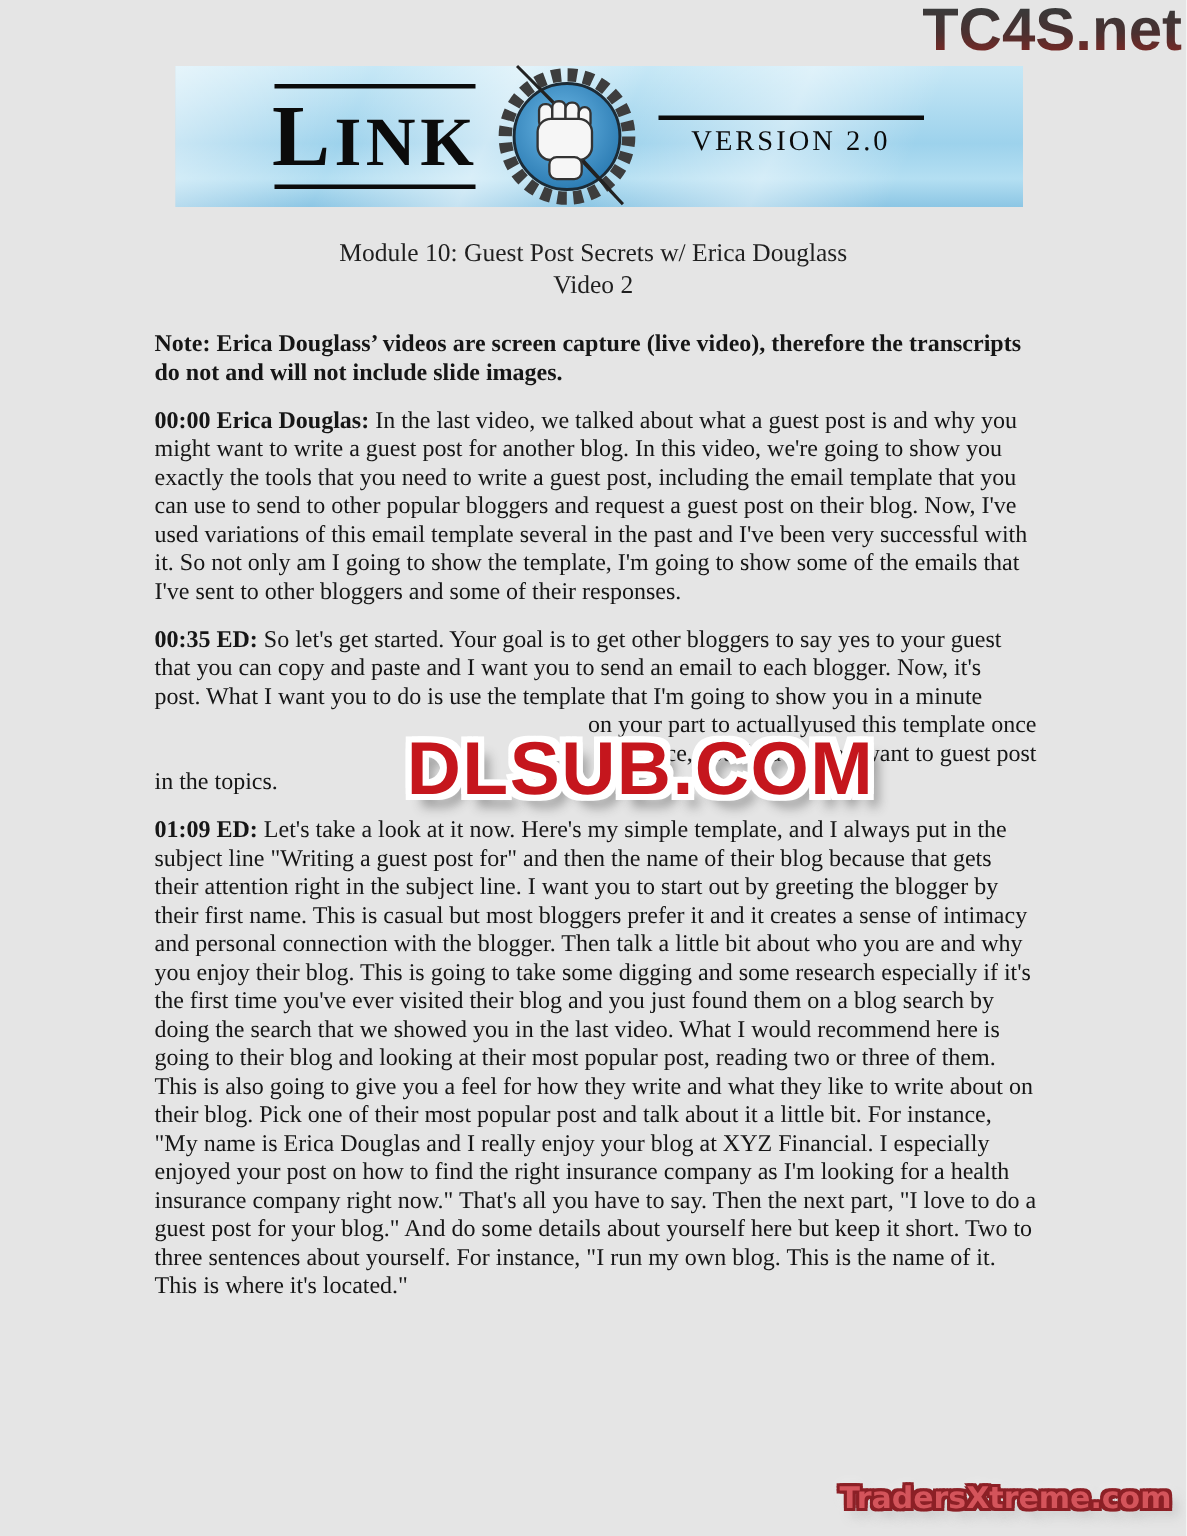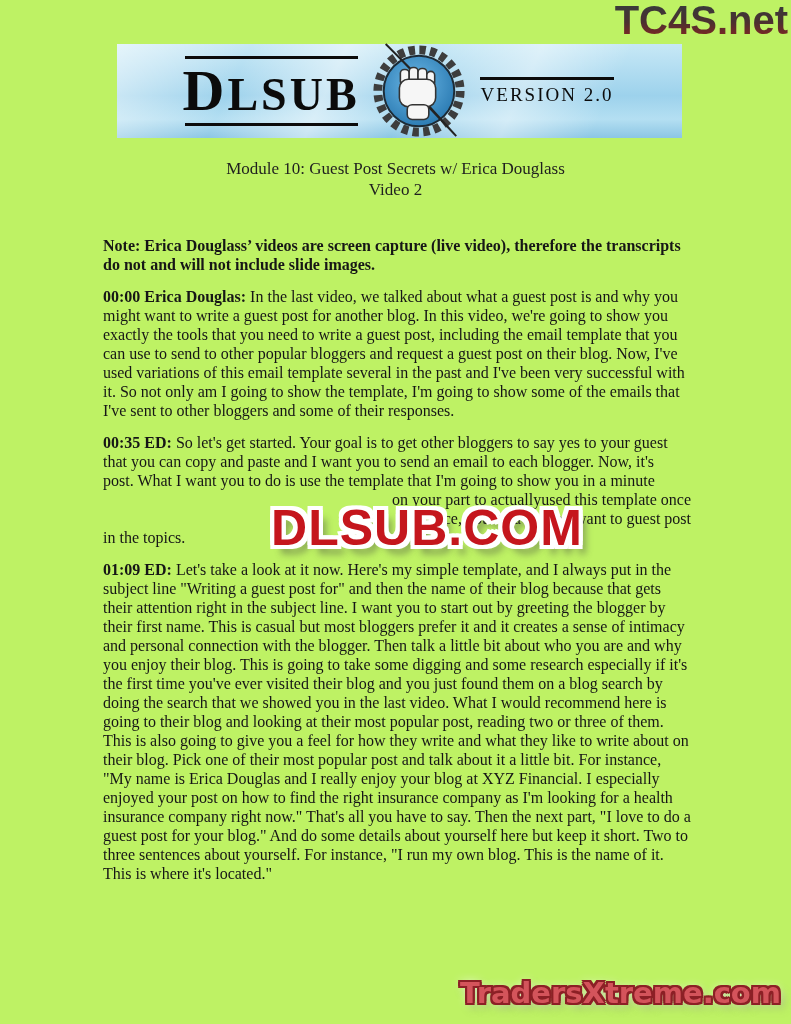--- a/index.html
+++ b/index.html
@@ -1,16 +1,16 @@
 <!DOCTYPE html>
 <html><head>
 <meta charset="utf-8">
 <style>
   html,body{margin:0;padding:0;background:#ffffff;}
-  #page{position:relative;width:791px;height:1024px;background:#bef264;overflow:hidden;
+  #page{position:relative;width:791px;height:1024px;background:#e5e5e5;overflow:hidden;
         font-family:"Liberation Serif",serif;color:#1b1b1b;}
 
   
   .tc4s{position:absolute;top:0px;right:3px;
         font-family:"Liberation Sans",sans-serif;font-weight:900;font-size:40px;
         letter-spacing:0px;line-height:1;
         background:linear-gradient(180deg,#3a3a3a 15%,#4a3030 55%,#7c2824 90%);
         -webkit-background-clip:text;background-clip:text;
         -webkit-text-fill-color:transparent;color:#5a2a28;}
 
@@ -21,69 +21,69 @@
             linear-gradient(180deg,#c7e8f6 0%,#9dd2ec 55%,#b4dff2 80%,#8cc6e4 100%);
           display:flex;align-items:center;justify-content:center;gap:6px;
           padding:0 14px;box-sizing:border-box;}
   .wordblock{display:flex;flex-direction:column;justify-content:center;color:#0b0b0b;}
   .logo-word{font-family:"Liberation Serif",serif;font-weight:700;font-size:46px;
              line-height:1.0;letter-spacing:3px;display:block;}
   .logo-word::first-letter{font-size:58px;}
   .rule{height:3px;background:#0b0b0b;}
   .w-left .rule{margin:3px 2px;}
   .w-right .rule-top{margin:0 2px 2px 2px;}
-  .version-row{display:flex;align-items:center;gap:3px;margin-top:2px;}
+  .version-row{display:flex;align-items:center;gap:24px;margin-top:2px;}
   .version-row .rule{flex:1;height:3px;}
   .version-label{font-family:"Liberation Serif",serif;font-size:19px;letter-spacing:2px;
                  color:#0b0b0b;white-space:nowrap;}
   .emblem{flex:0 0 auto;margin:0 4px;}
 
   
   .doc-title{position:absolute;left:0;top:148px;width:791px;text-align:center;
              font-size:17px;line-height:21px;color:#1f1f1f;margin-top:10px;}
 
   
   .content{position:absolute;left:103px;top:220px;width:588px;
            font-size:16px;line-height:19px;color:#161616;}
-  .note{font-weight:bold;margin:16px 0 13px 0;}
+  .note{font-weight:bold;margin:0 0 13px 0;}
   .tpara{margin:0 0 13px 0;position:relative;}
   .tpara b{font-weight:bold;}
   .tline{white-space:nowrap;overflow:visible;}
   .tline.split{display:flex;justify-content:flex-end;margin-left:25px;}
 
   
   .dlsub{position:absolute;left:150px;top:66px;width:348px;height:58px;
          display:flex;align-items:center;justify-content:center;
          font-family:"Liberation Sans",sans-serif;font-weight:900;font-size:50px;
          letter-spacing:1px;color:#c5161d;white-space:nowrap;
          text-shadow:
            -4px -4px 0 #fff, 4px -4px 0 #fff, -4px 4px 0 #fff, 4px 4px 0 #fff,
            -4px 0 0 #fff, 4px 0 0 #fff, 0 -4px 0 #fff, 0 4px 0 #fff,
            7px 9px 7px rgba(60,60,60,.45);}
 
   
   .traders{position:absolute;right:10px;bottom:14px;
-           font-family:"DejaVu Sans",sans-serif;font-weight:bold;font-size:29px;
+           font-family:"DejaVu Sans",sans-serif;font-weight:bold;font-size:20px;
            letter-spacing:0px;color:#d4545b;white-space:nowrap;
            text-shadow:
              -2px -2px 0 #8c2026, 2px -2px 0 #8c2026, -2px 2px 0 #8c2026, 2px 2px 0 #8c2026,
              -2px 0 0 #8c2026, 2px 0 0 #8c2026, 0 -2px 0 #8c2026, 0 2px 0 #8c2026,
              0 0 10px rgba(255,255,255,.9), 4px 5px 8px rgba(120,120,120,.5); text-align: center;}
 </style>
 </head>
 <body>
 
 <div id="page">
 
   <div class="tc4s">TC4S.net</div>
 
   <div class="banner">
     <div class="wordblock w-left">
       <div class="rule"></div>
-      <span class="logo-word">DLSUB</span>
+      <span class="logo-word">LINK</span>
       <div class="rule"></div>
     </div>
 
     <svg class="emblem" width="98" height="98" viewBox="0 0 100 100">
       <defs>
         <radialGradient id="discgrad" cx="45%" cy="40%" r="65%">
           <stop offset="0%" stop-color="#6cb8e6"></stop>
           <stop offset="100%" stop-color="#2878b0"></stop>
         </radialGradient>
       </defs>

